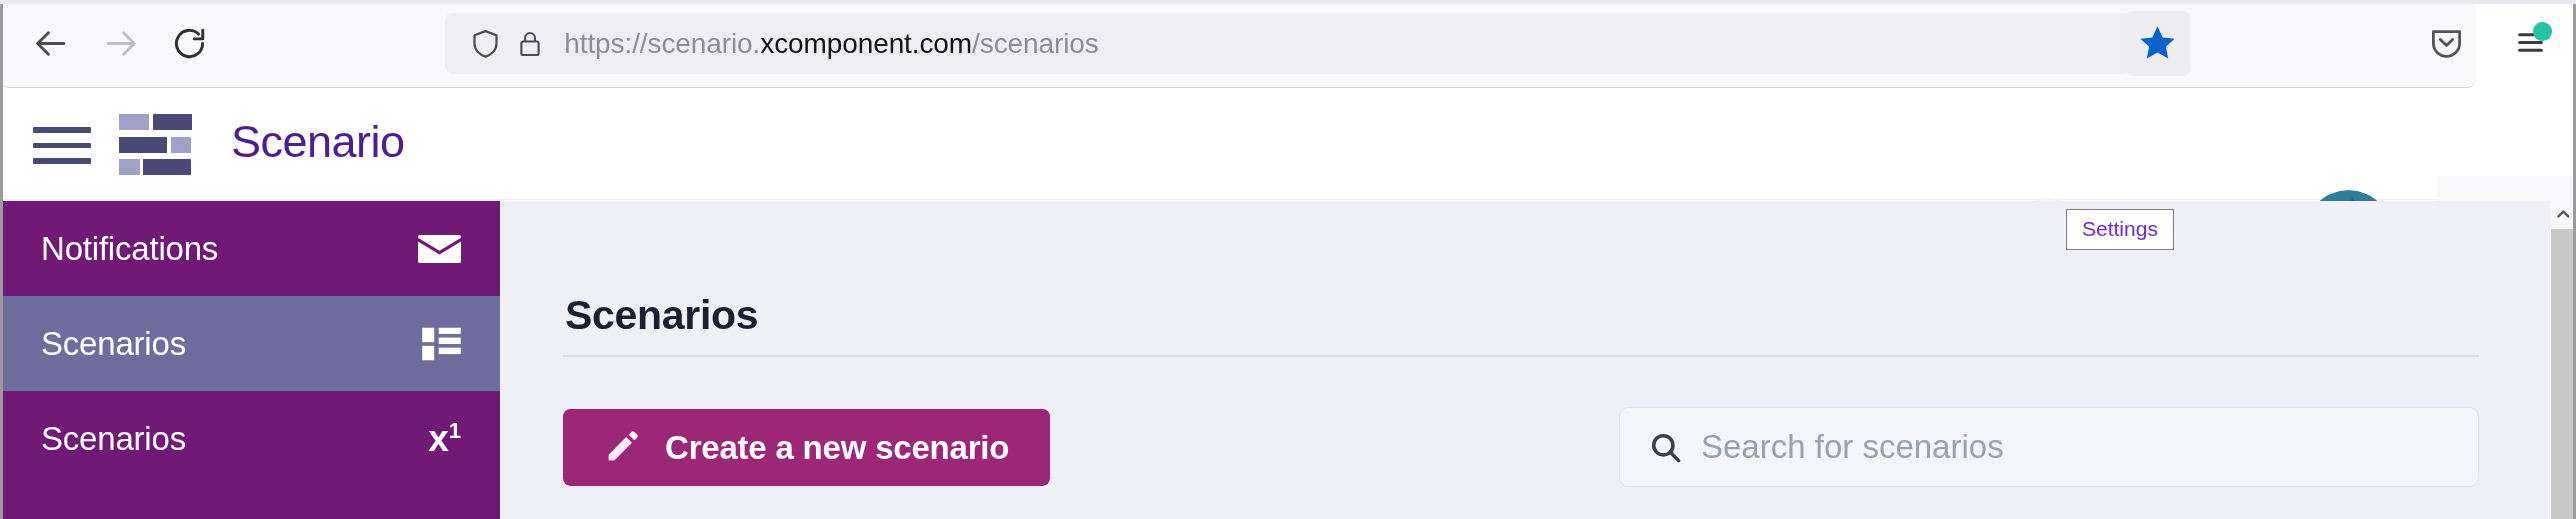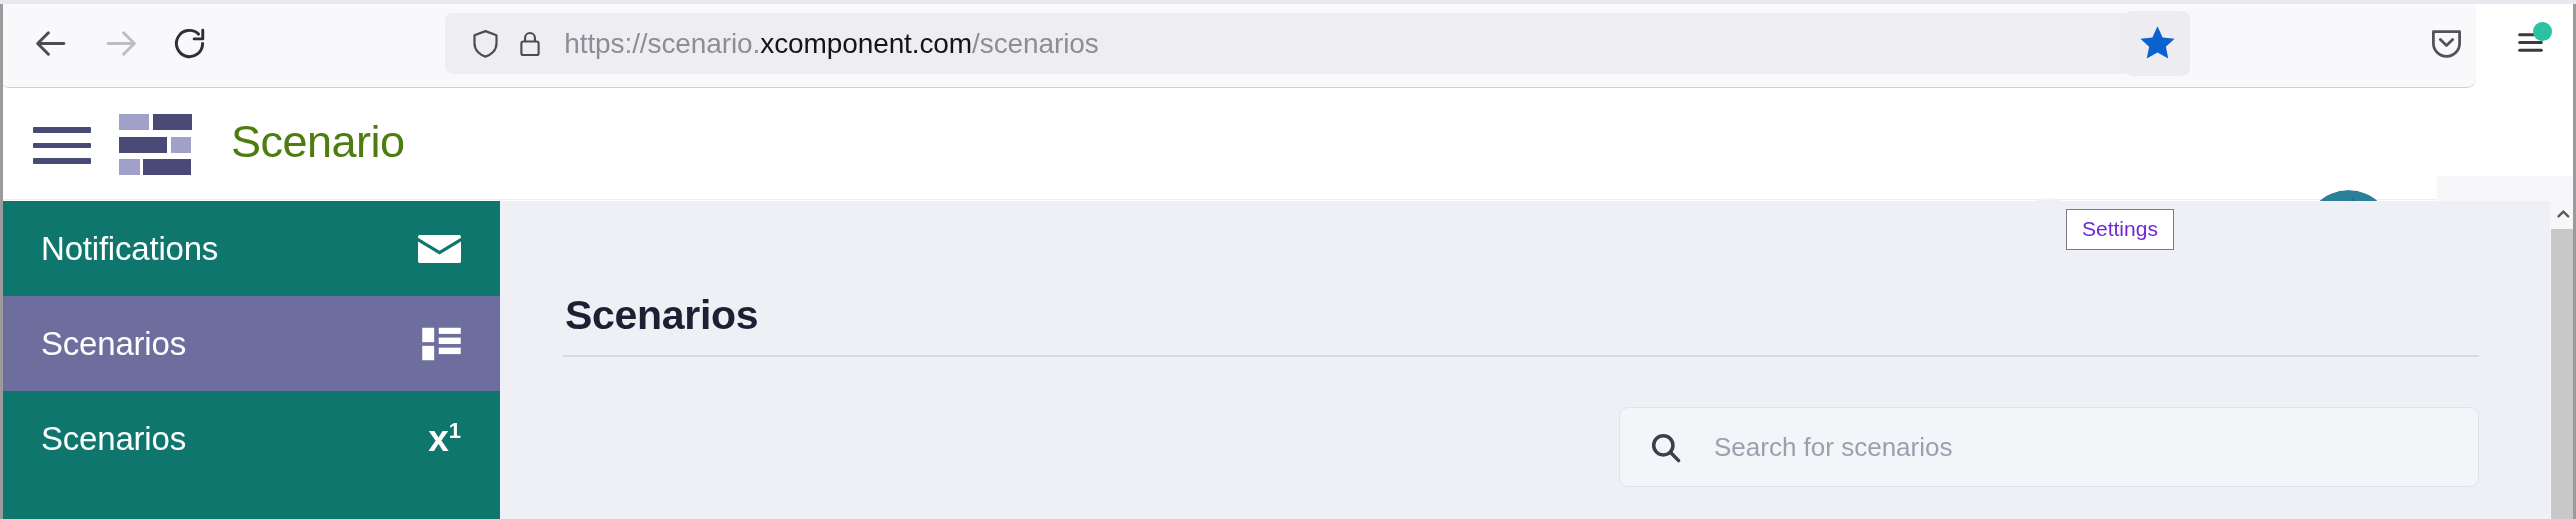--- a/index.html
+++ b/index.html
@@ -85,21 +85,21 @@
     position: absolute; left: 119px; top: 26px;
     width: 73px; height: 61px;
     display: flex; flex-direction: column; justify-content: space-between;
   }
   #app-logo .lrow { display: flex; height: 16px; gap: 3.7px; }
   #app-logo .b-light { background: #a0a0c8; }
   #app-logo .b-dark  { background: #4a4a77; }
 
   #app-title {
     position: absolute; left: 231px; top: 28px;
-    font-size: 45px; color: #4d7c0f; font-weight: 400;
+    font-size: 45px; color: #4c1d95; font-weight: 400;
     letter-spacing: -0.5px;
   }
 
   .hdr-icon {
     position: absolute; top: 110px;
     width: 71px; height: 71px;
     display: flex; align-items: center; justify-content: center;
     border-radius: 50%;
   }
   #icon-bell    { left: 1911px; }
@@ -129,21 +129,21 @@
     background: #ffffff; border: 0.9px solid #7c7c84;
     padding: 6.5px 15px 8.4px;
     font-size: 21px; color: #6d28d9;
     z-index: 60; white-space: nowrap;
   }
 
   
   #sidebar {
     position: absolute; left: 0; top: 201px;
     width: 600px; height: 319px;
-    background: #0f766e;
+    background: #701a75;
   }
   .side-item {
     position: relative;
     height: 95px; width: 500px;
     display: flex; align-items: center;
     color: #ffffff;
   }
   .side-item.active { background: #6e6e9e; }
   .side-label { font-size: 33px; margin-left: 41px; font-weight: 400; letter-spacing: -0.2px; }
   .side-icon {
@@ -194,22 +194,22 @@
     width: 860px; height: 80px;
     background: #f4f5f8;
     border: 1.9px solid #dfe2e9;
     border-radius: 9.3px;
     display: flex; align-items: center;
   }
   #search-icon { margin-left: 28px; flex: none; display: flex; }
   #search-input {
     flex: 1; border: none; outline: none; background: transparent;
     font-family: "Liberation Sans", sans-serif;
-    font-size: 26px; color: #4c1d95;
-    margin-left: 31px; padding: 0;
+    font-size: 33px; color: #4c1d95;
+    margin-left: 18px; padding: 0;
   }
   #search-input::placeholder { color: #9ba0ad; }
 
   
   #scrollbar {
     position: absolute; left: 2550px; top: 201px;
     width: 26px; height: 319px;
     background: #f7f7fa;
   }
   #scroll-up {
@@ -422,20 +422,29 @@
     </span>
   </div>
 
 </nav>
 
 <main id="main">
 
   <h1 id="page-title">Scenarios</h1>
   <div id="title-divider"></div>
 
+  <button id="create-button">
+    <span>
+      <svg width="37" height="37" viewBox="0 0 24 24" fill="#ffffff">
+        <path d="M3 17.3 L14.4 5.9 L18.1 9.6 L6.7 21 L3 21 Z" opacity="0.92"></path>
+        <path d="M16 4.3 L17.6 2.7 a1.6 1.6 0 0 1 2.3 0 L21.3 4.1 a1.6 1.6 0 0 1 0 2.3 L19.7 8 Z"></path>
+      </svg>
+    </span>
+    <span id="create-label">Create a new scenario</span>
+  </button>
 
   <div id="search-wrap">
     <span id="search-icon">
       <svg width="35" height="35" viewBox="0 0 24 24" fill="none" stroke="#3b3f4a" stroke-width="2.4" stroke-linecap="round">
         <circle cx="10.5" cy="10.5" r="6.6"></circle>
         <line x1="15.5" y1="15.5" x2="21" y2="21"></line>
       </svg>
     </span>
     <input id="search-input" type="text" placeholder="Search for scenarios" style="">
   </div>

